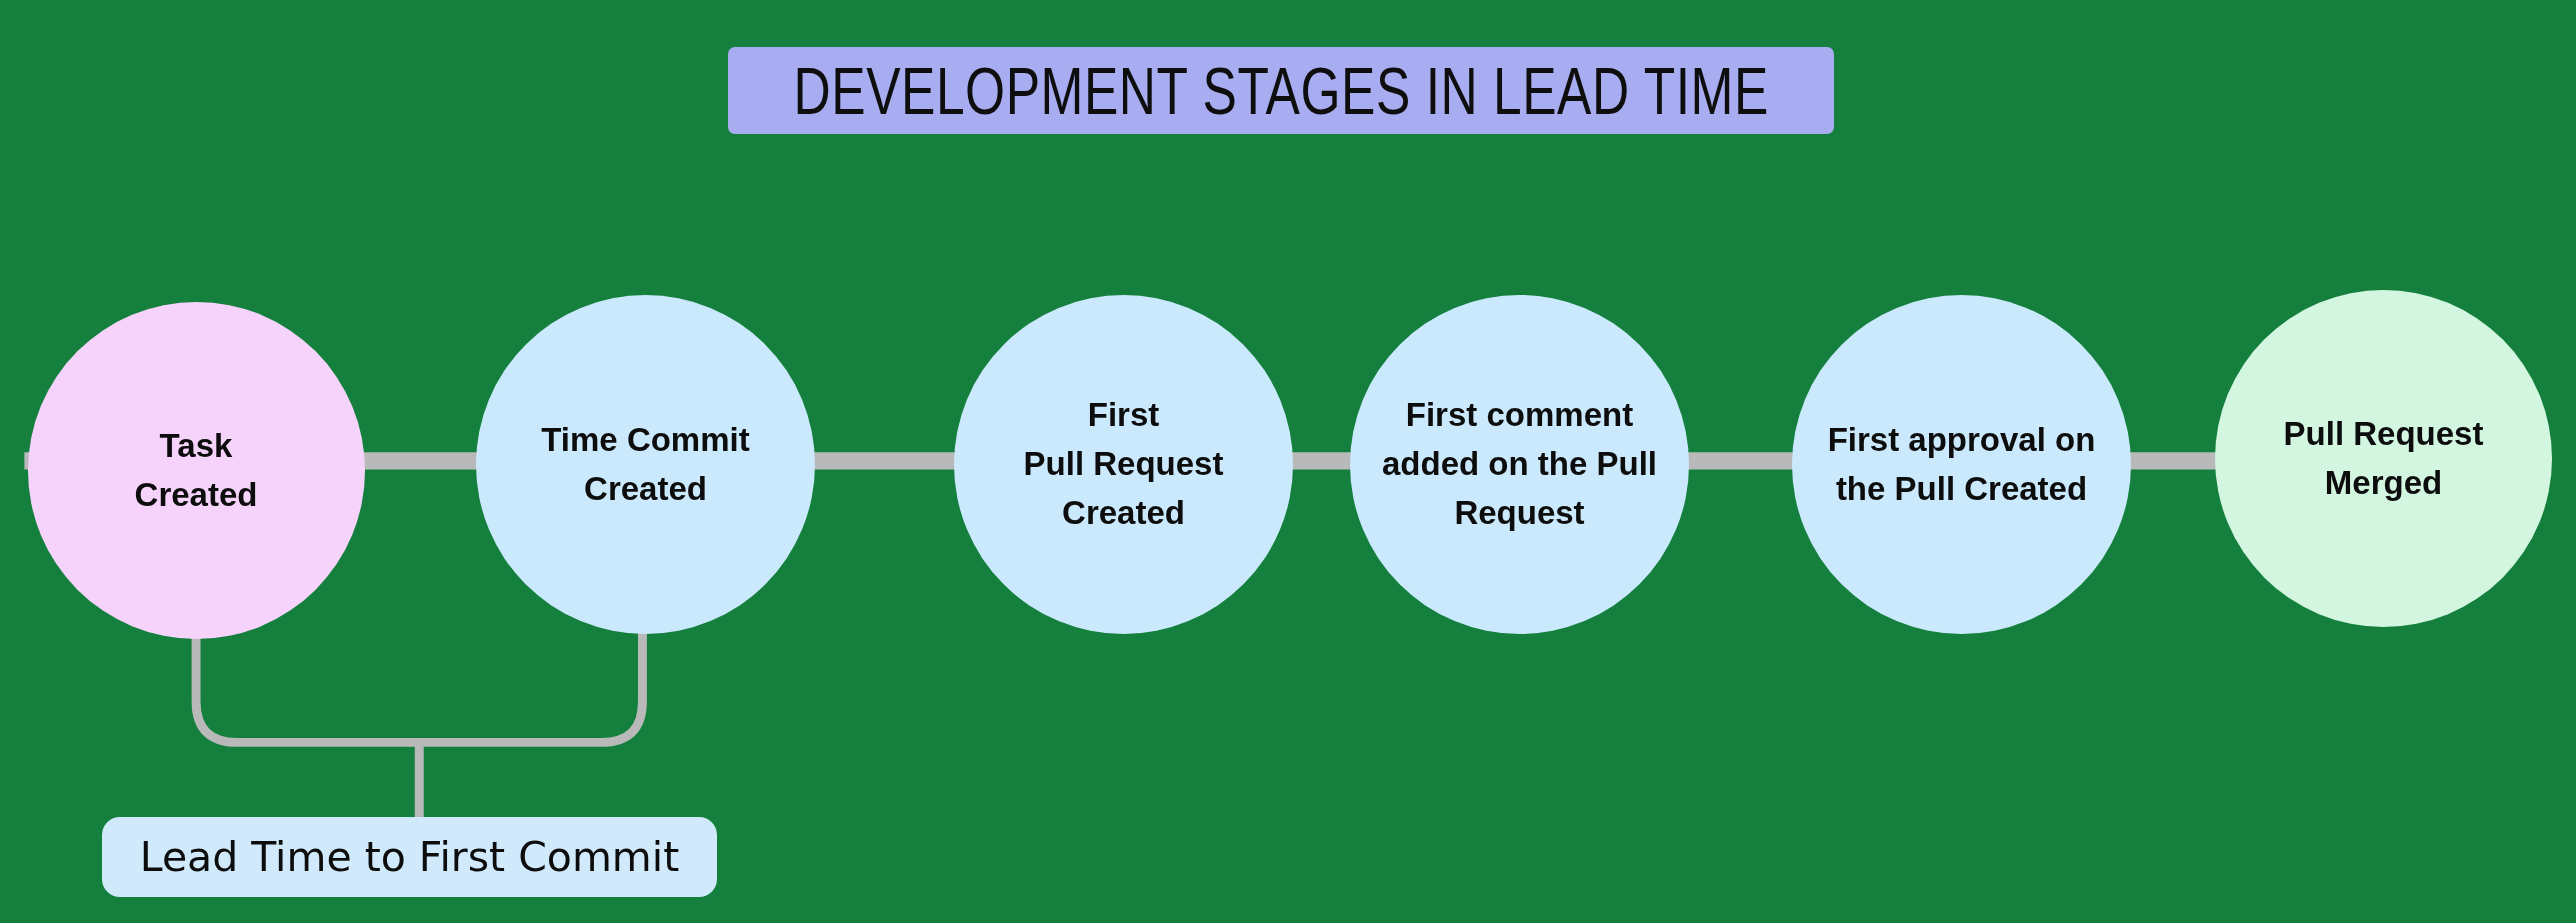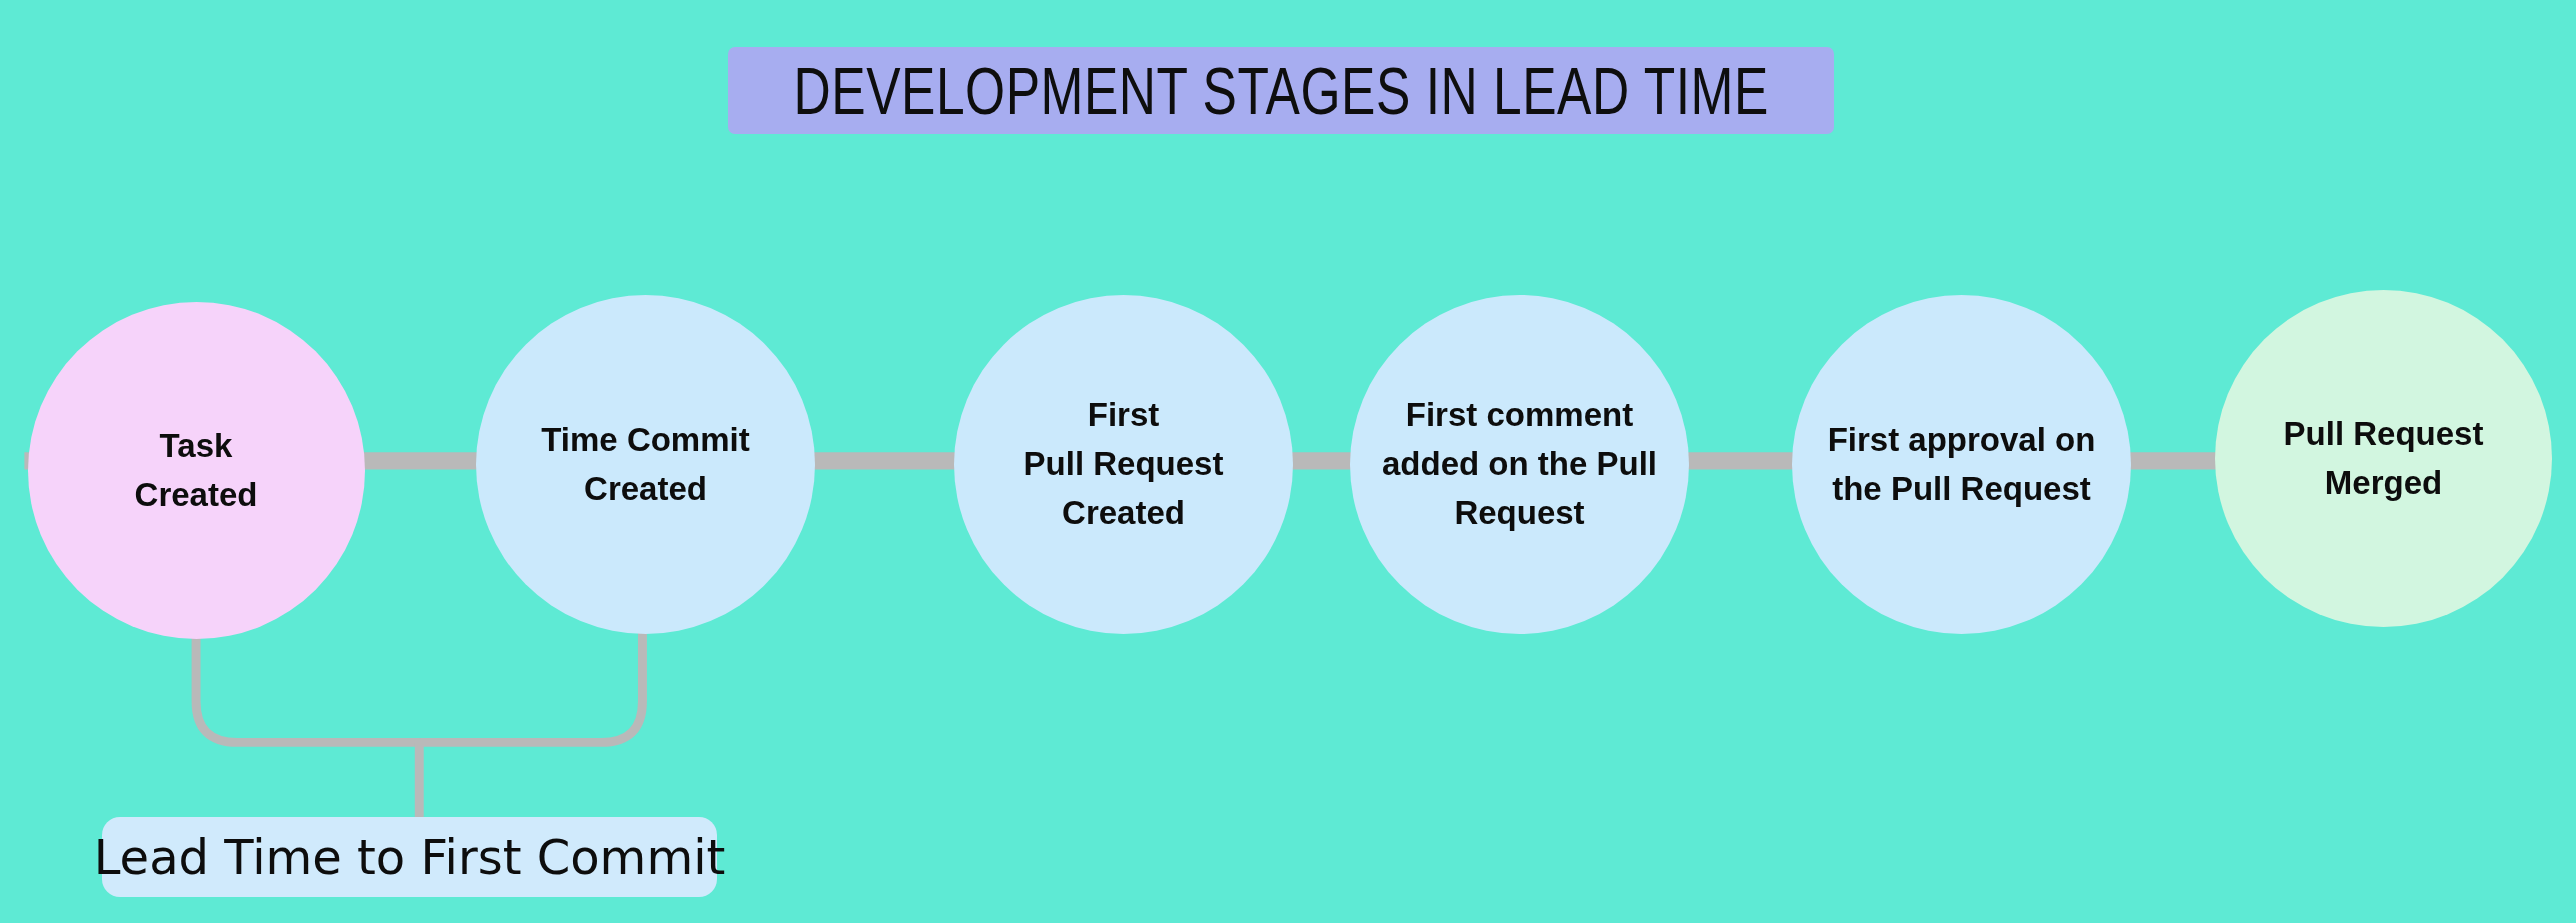--- a/index.html
+++ b/index.html
@@ -1,19 +1,19 @@
 <!DOCTYPE html>
 <html style="font-size:11px"><head>
 <meta charset="utf-8">
 <style>
   html,body{margin:0;padding:0;background:#ffffff;}
   #stage-canvas{
     position:relative;
     width:2576px;height:923px;
-    background:#5eead4;
+    background:#15803d;
     font-family:"Liberation Sans",sans-serif;
     overflow:hidden;
   }
   
   .title-banner{
     position:absolute;left:728px;top:47px;width:1106px;height:87px;
     background:#a7adf0;border-radius:6.9px;
     display:flex;align-items:center;justify-content:center;
   }
   .title-banner .title-text{
@@ -44,21 +44,21 @@
   .circle-5{left:1792px;top:295px;width:339px;height:339px;}
   .circle-6{left:2215px;top:290px;width:337px;height:337px;}
   
   .leadtime-box{
     position:absolute;left:102px;top:817px;width:615px;height:80px;
     background:#d0eafc;border-radius:18px;z-index:3;
     display:flex;align-items:center;justify-content:center;
   }
   .leadtime-box .leadtime-text{
     font-family:"DejaVu Sans",sans-serif;
-    font-size:48px;font-weight:400;color:#0d0d0d;white-space:nowrap;
+    font-size:41px;font-weight:400;color:#0d0d0d;white-space:nowrap;
   }
 </style>
 </head>
 <body>
 
 <div id="stage-canvas">
 
   <div class="title-banner">
     <span class="title-text">DEVELOPMENT STAGES IN LEAD TIME</span>
   </div>
@@ -86,21 +86,21 @@
   </div>
 
   <div class="stage-circle circle-4 c-blue">
     <span class="stage-label">First comment
 added on the Pull
 Request</span>
   </div>
 
   <div class="stage-circle circle-5 c-blue">
     <span class="stage-label">First approval on
-the Pull Request</span>
+the Pull Created</span>
   </div>
 
   <div class="stage-circle circle-6 c-green">
     <span class="stage-label">Pull Request
 Merged</span>
   </div>
 
   <div class="leadtime-box">
     <span class="leadtime-text">Lead Time to First Commit</span>
   </div>

